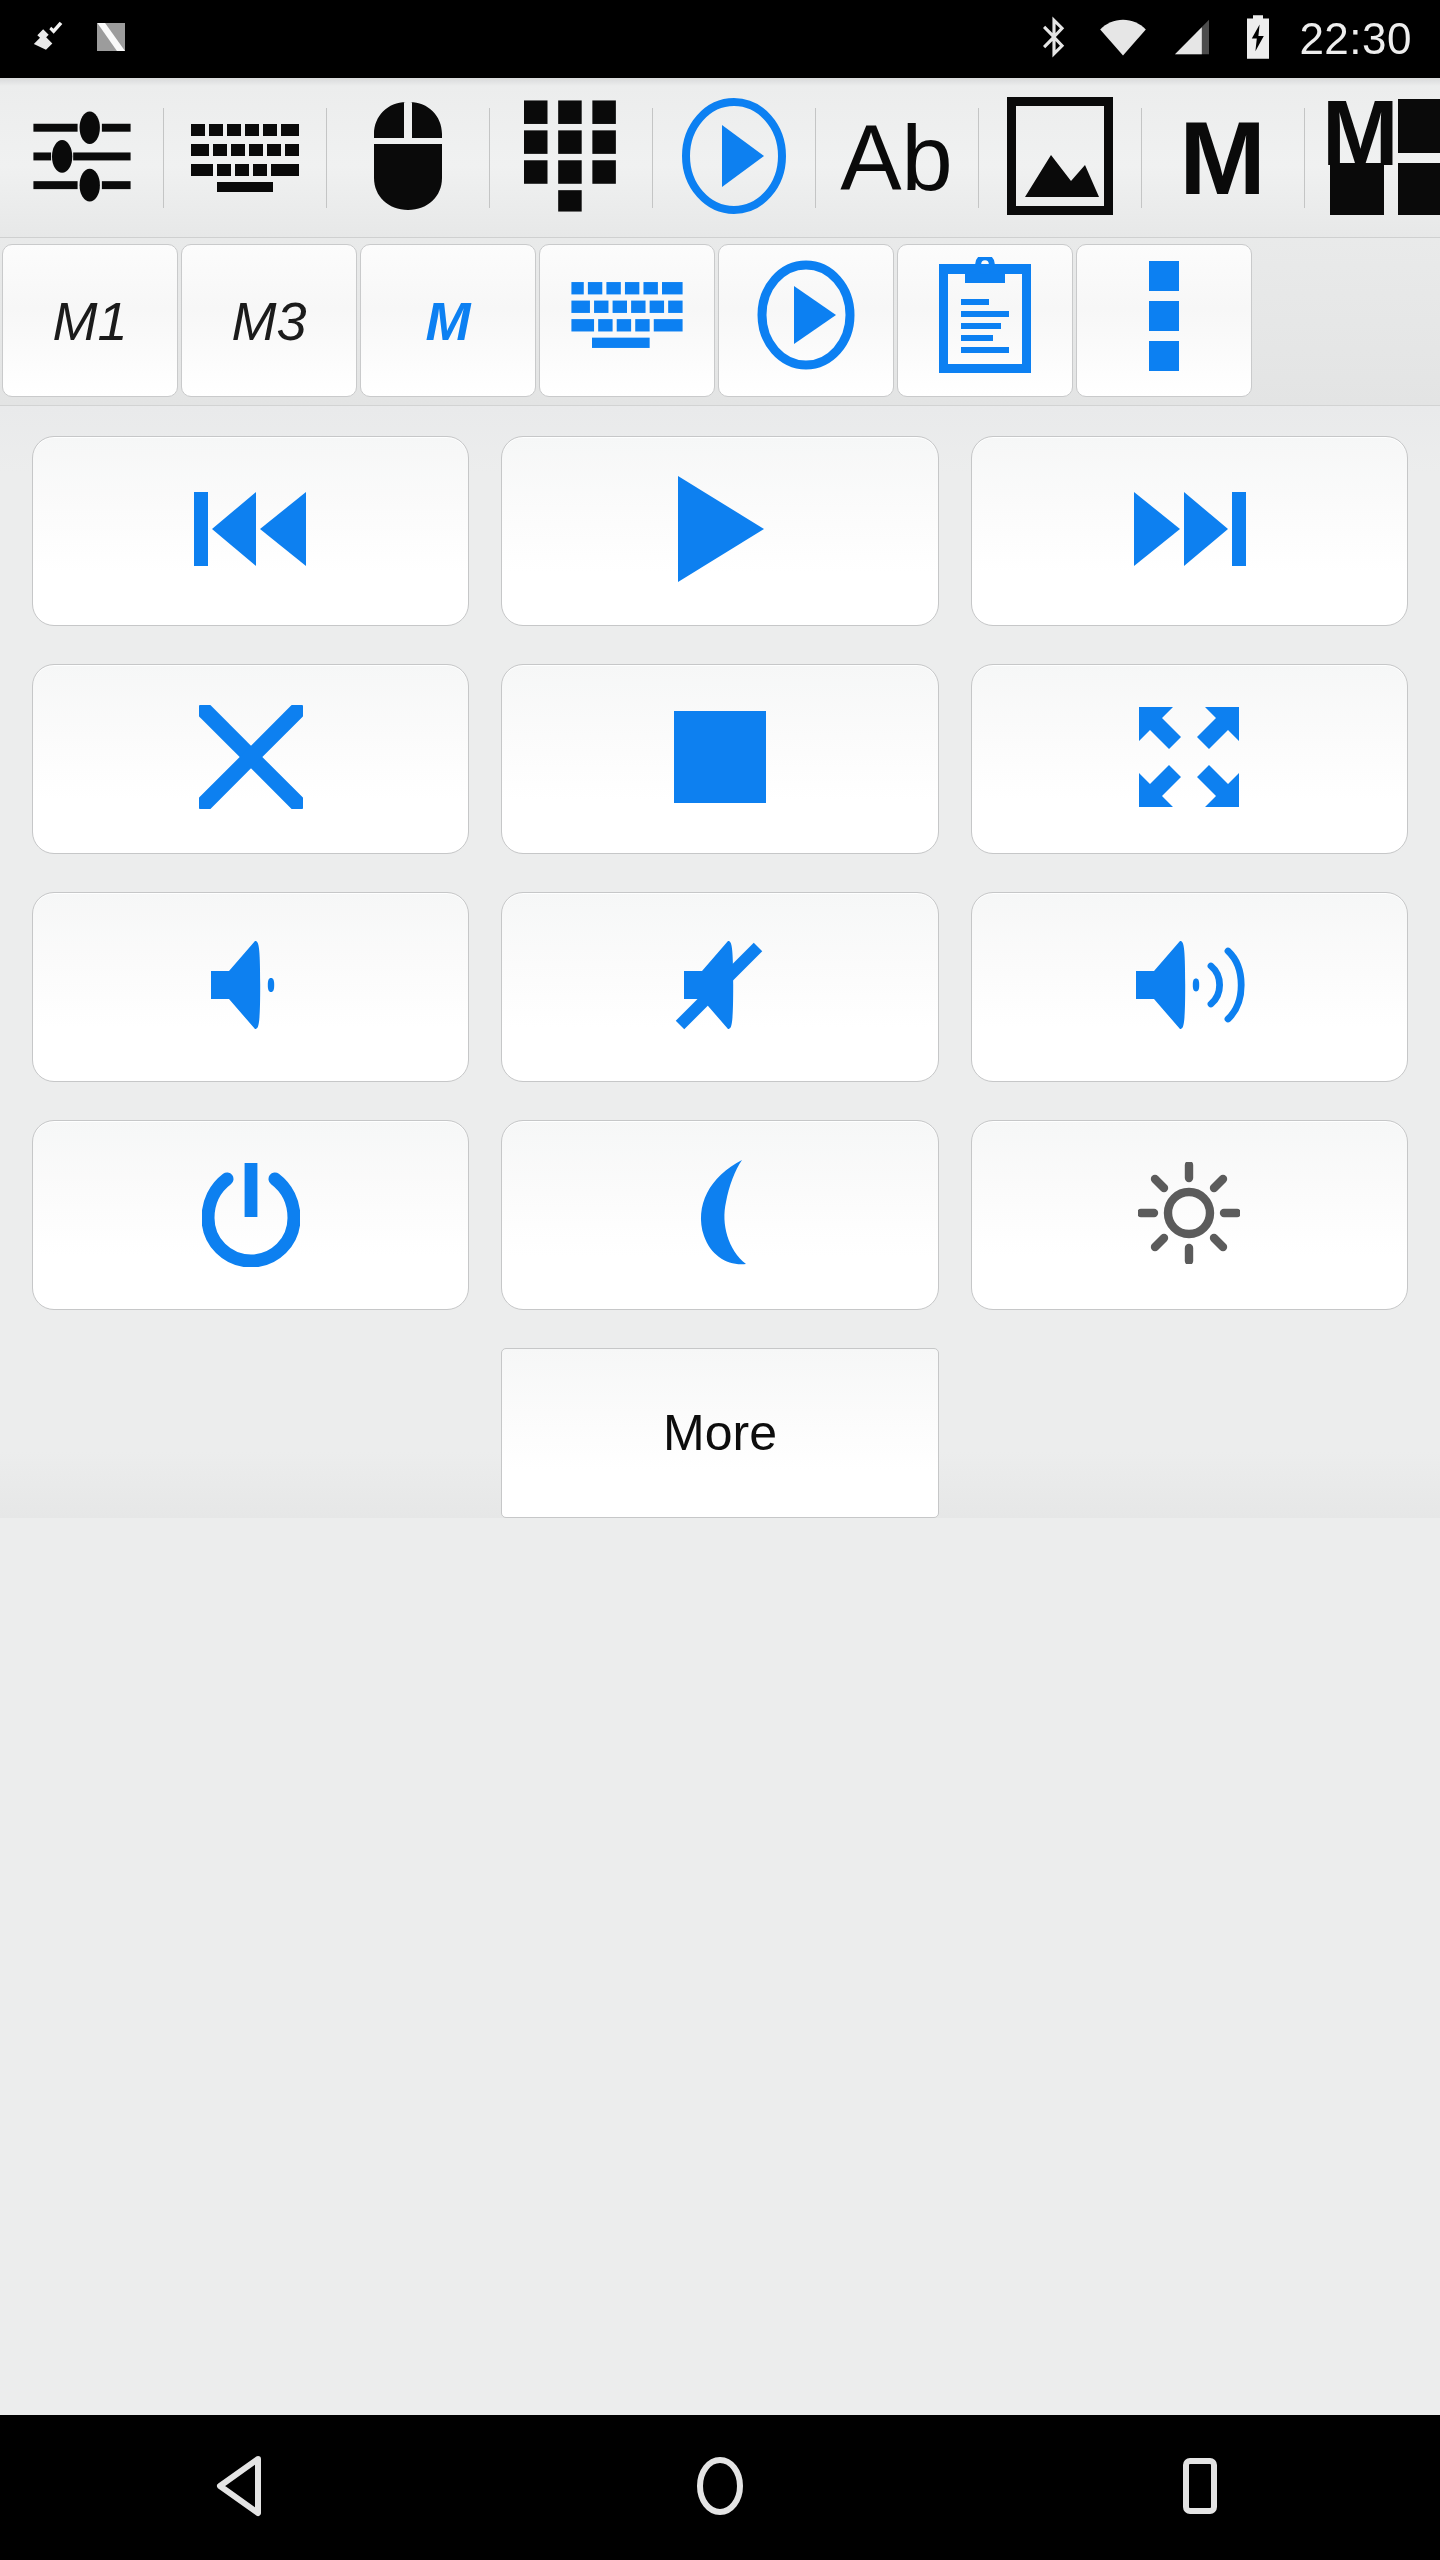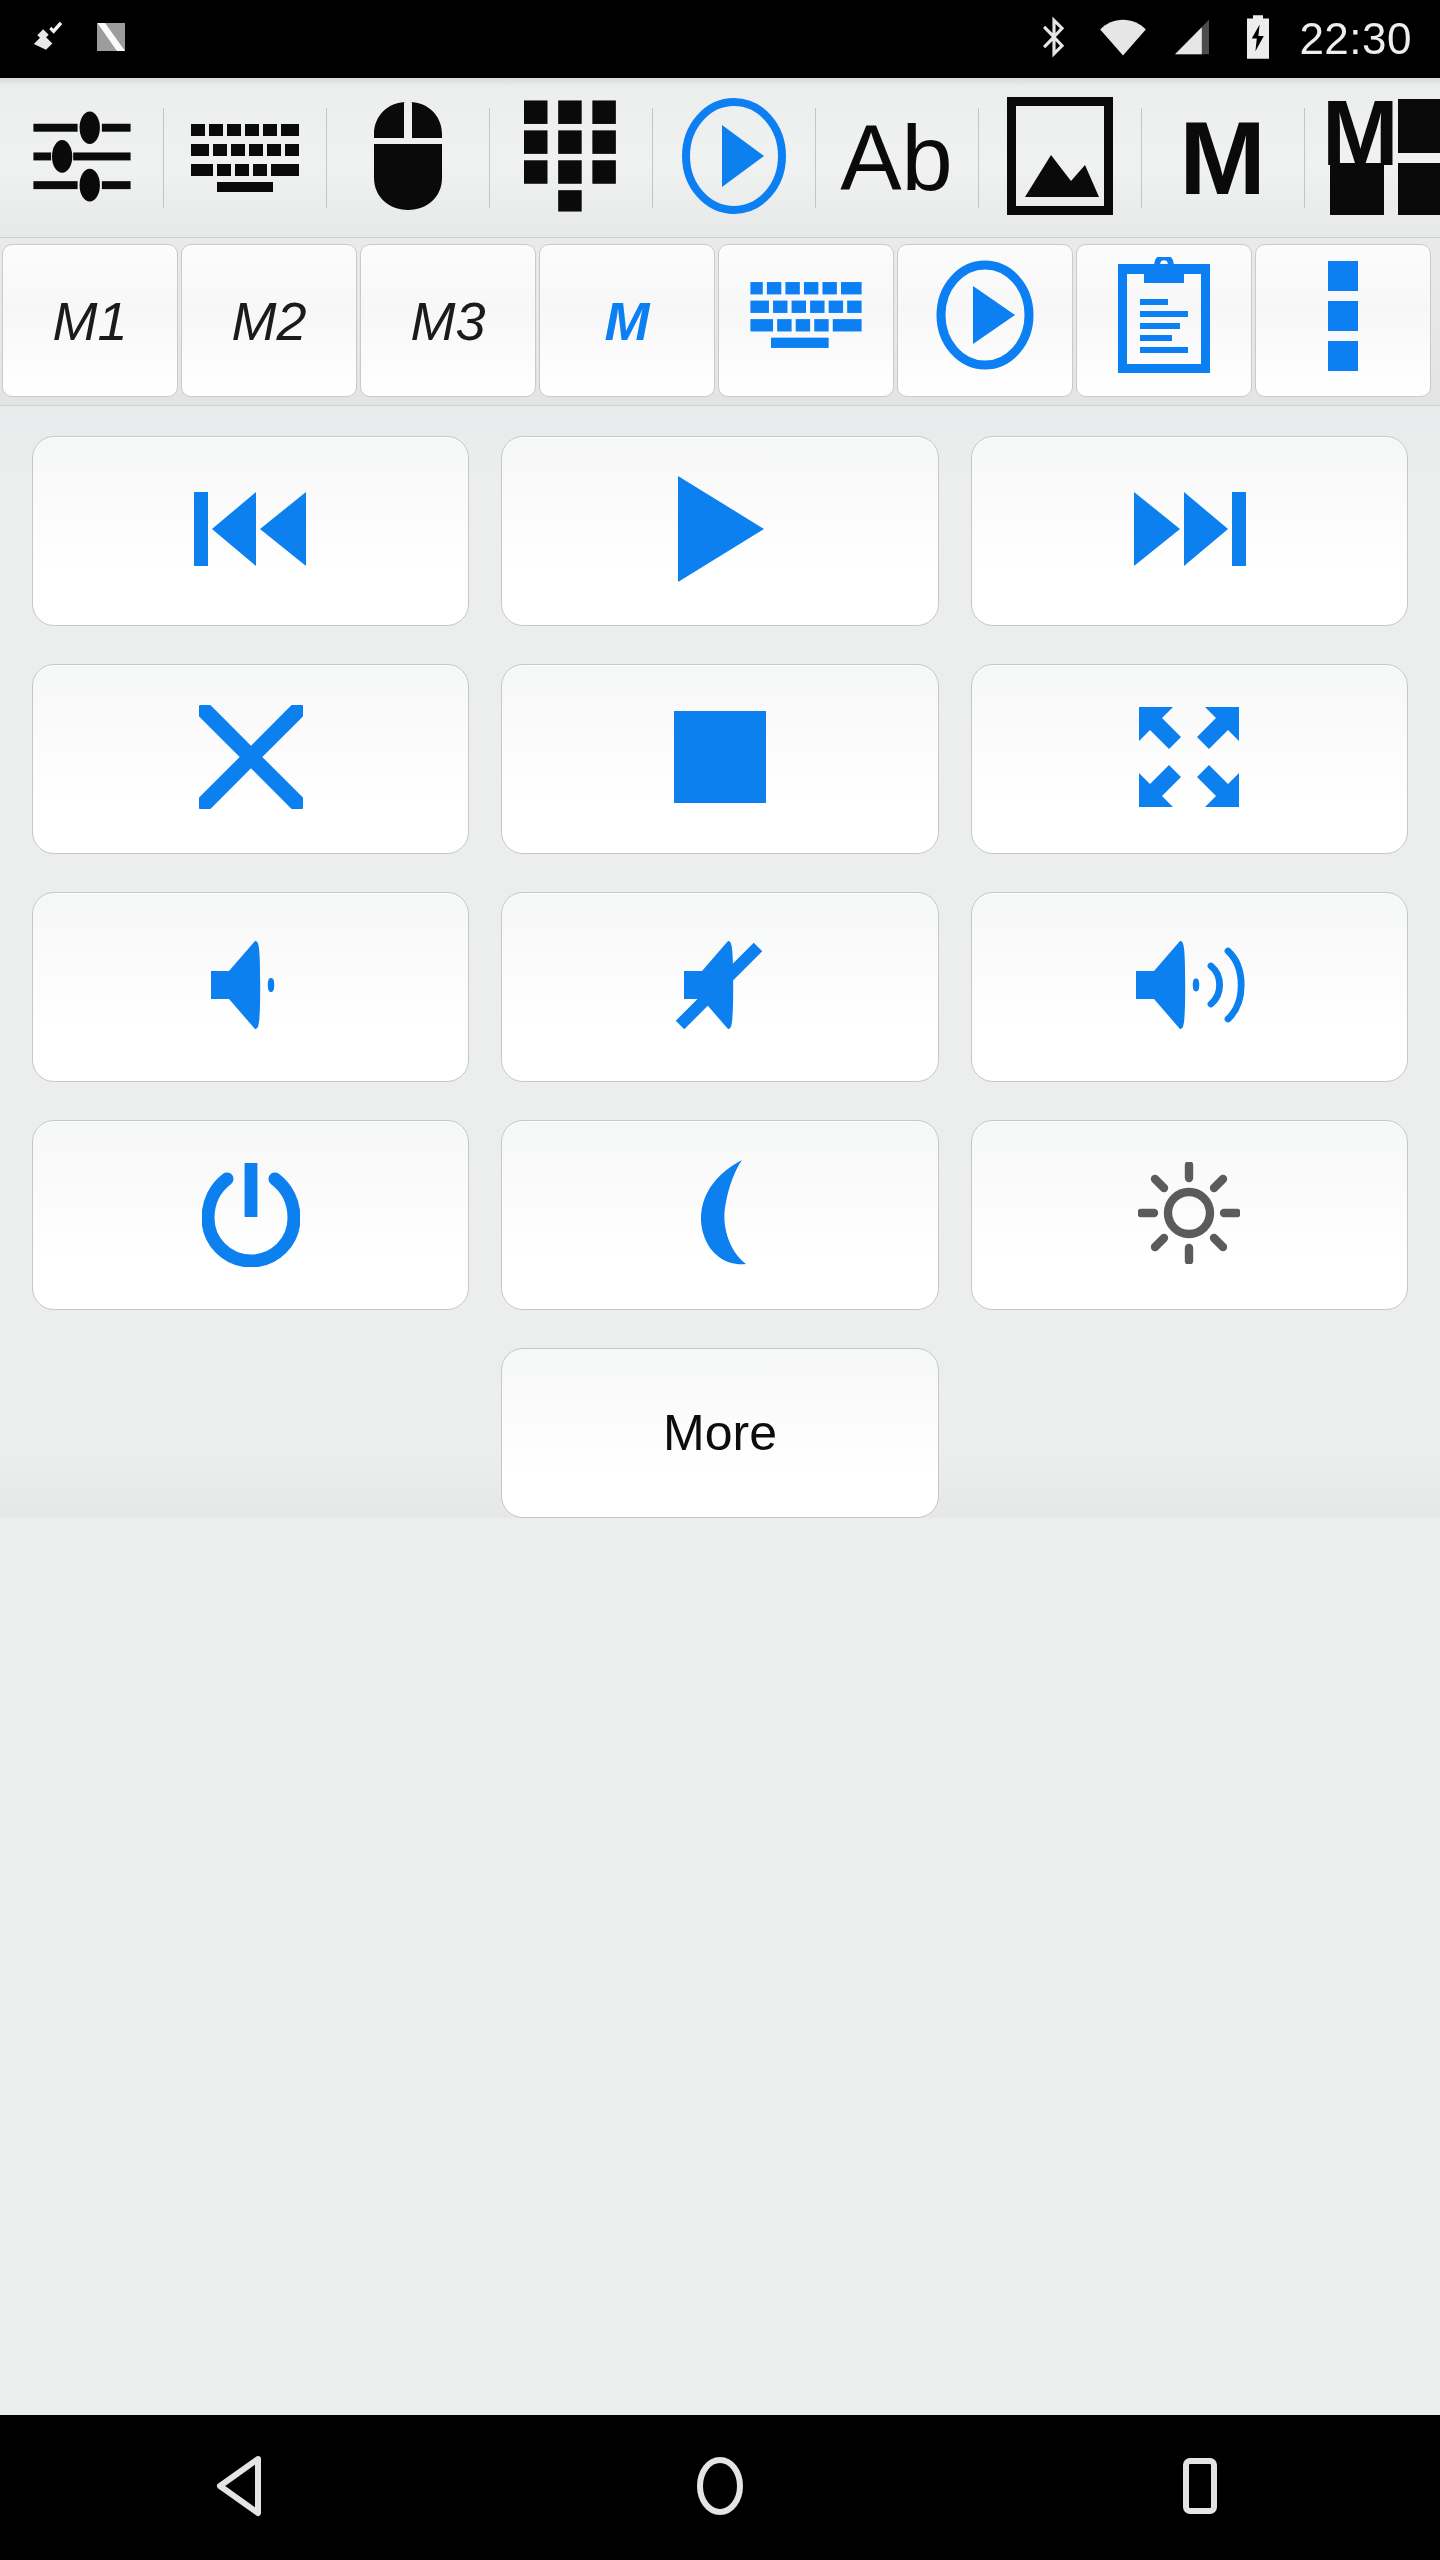--- a/index.html
+++ b/index.html
@@ -67,21 +67,21 @@
     border:1px solid #c6c7c8; border-radius:22px;
     display:flex;align-items:center;justify-content:center;
     box-shadow:0 1px 0 rgba(255,255,255,.9) inset;
   }
   .btn-label{font-size:50px;color:#0d0d0d;}
 
   .more-wrap{display:flex;justify-content:center;margin-top:38px;}
   .more-btn{
     width:calc((100% - 64px)/3); height:170px;
     background:linear-gradient(to bottom,#f6f7f7 0%,#fbfbfb 38%,#ffffff 72%,#ffffff 100%);
-    border:1px solid #c6c7c8; border-radius:22px;
+    border:1px solid #c6c7c8; border-radius:5px;
     display:flex;align-items:center;justify-content:center;
   }
 
   .filler{flex:1 1 auto;background:#eceded;}
 
   
   .navbar{
     position:absolute; left:0; bottom:0; width:1440px; height:145px;
     background:#000; display:flex; align-items:center; justify-content:space-around;
   }
@@ -251,23 +251,20 @@
       </div>
 
     </div>
 
     <div class="tabrow">
 
       <div class="tab">
         <span>M1</span>
       </div>
       <div class="tab">
-        <span>M2</span>
-      </div>
-      <div class="tab">
         <span>M3</span>
       </div>
       <div class="tab accent">
         <span>M</span>
       </div>
 
       <div class="tab">
         <span>
           <svg width="116" height="70" viewBox="0 0 56 34">
             <g fill="#0c80f2">

